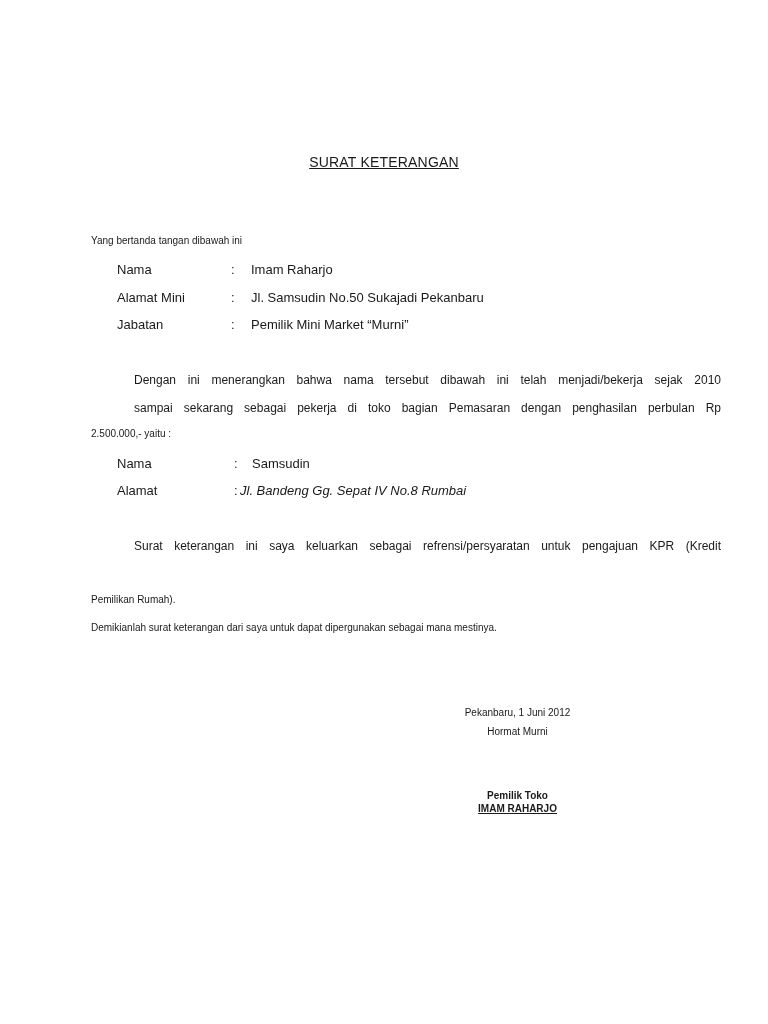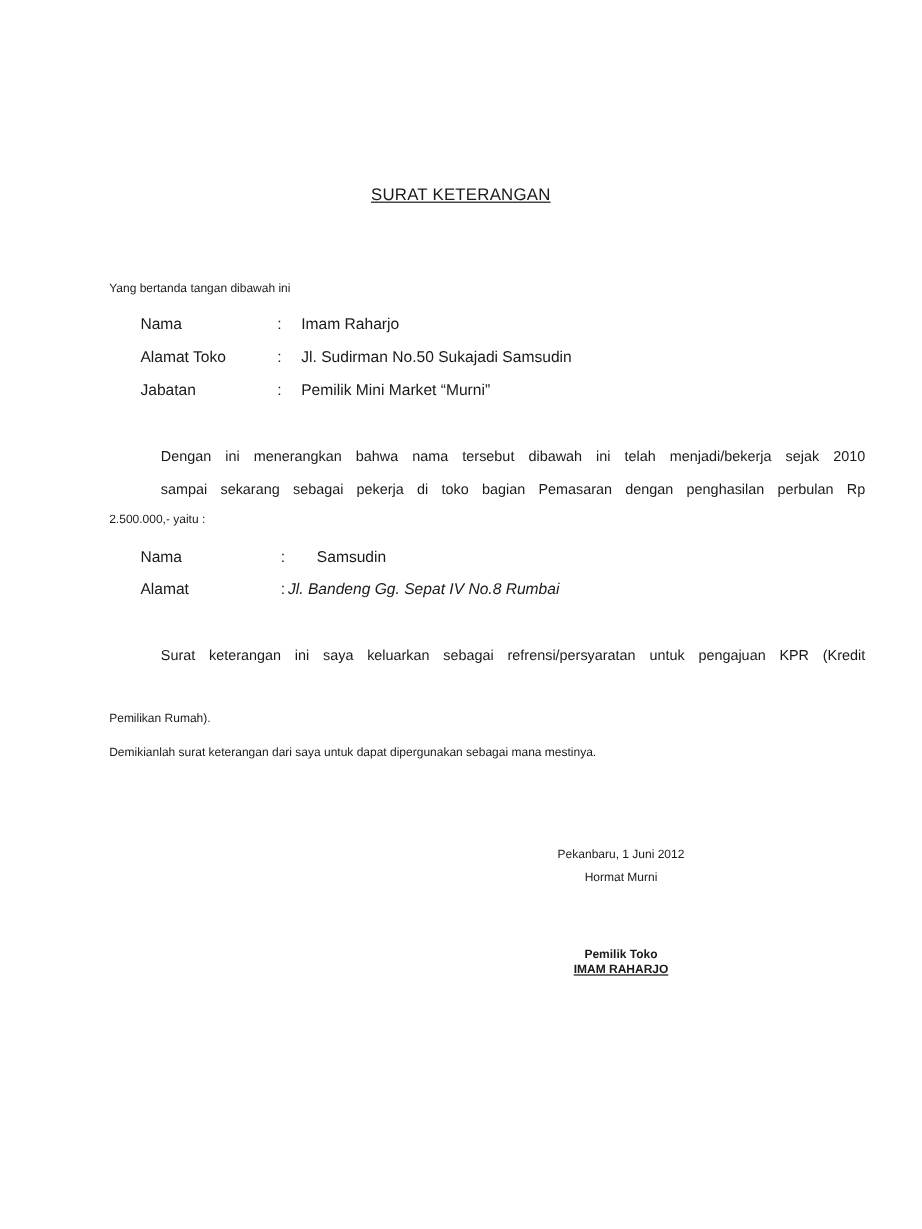--- a/index.html
+++ b/index.html
@@ -33,38 +33,38 @@
   <div class="abs title">SURAT KETERANGAN</div>
 
   <div class="abs line" style="top:235px;">Yang bertanda tangan dibawah ini</div>
 
   <div class="row" style="top:262px;">
     <span class="label">Nama</span>
     <span class="colon">:</span>
     <span class="value">Imam Raharjo</span>
   </div>
   <div class="row" style="top:290px;">
-    <span class="label">Alamat Toko</span>
+    <span class="label">Alamat Mini</span>
     <span class="colon">:</span>
-    <span class="value">Jl. Sudirman No.50 Sukajadi Samsudin</span>
+    <span class="value">Jl. Samsudin No.50 Sukajadi Pekanbaru</span>
   </div>
   <div class="row" style="top:317px;">
     <span class="label">Jabatan</span>
     <span class="colon">:</span>
     <span class="value">Pemilik Mini Market “Murni”</span>
   </div>
 
   <div class="justify" style="top:373px;">Dengan ini menerangkan bahwa nama tersebut dibawah ini telah menjadi/bekerja sejak 2010</div>
   <div class="justify" style="top:401px;">sampai sekarang sebagai  pekerja di toko bagian Pemasaran dengan penghasilan  perbulan Rp</div>
   <div class="abs line" style="top:428px;">2.500.000,- yaitu :</div>
 
   <div class="row" style="top:456px;">
     <span class="label">Nama</span>
     <span class="colon" style="left:117px;">:</span>
-    <span class="value" style="left:147px;">Samsudin</span>
+    <span class="value" style="left:135px;">Samsudin</span>
   </div>
   <div class="row" style="top:483px;">
     <span class="label">Alamat</span>
     <span class="colon" style="left:117px;">:</span>
     <span class="value" style="left:123px;font-style:italic;">Jl. Bandeng Gg. Sepat IV No.8 Rumbai</span>
   </div>
 
   <div class="justify" style="top:539px;">Surat  keterangan ini saya keluarkan sebagai refrensi/persyaratan untuk pengajuan KPR (Kredit</div>
   <div class="abs line" style="top:594px;">Pemilikan Rumah).</div>
 

